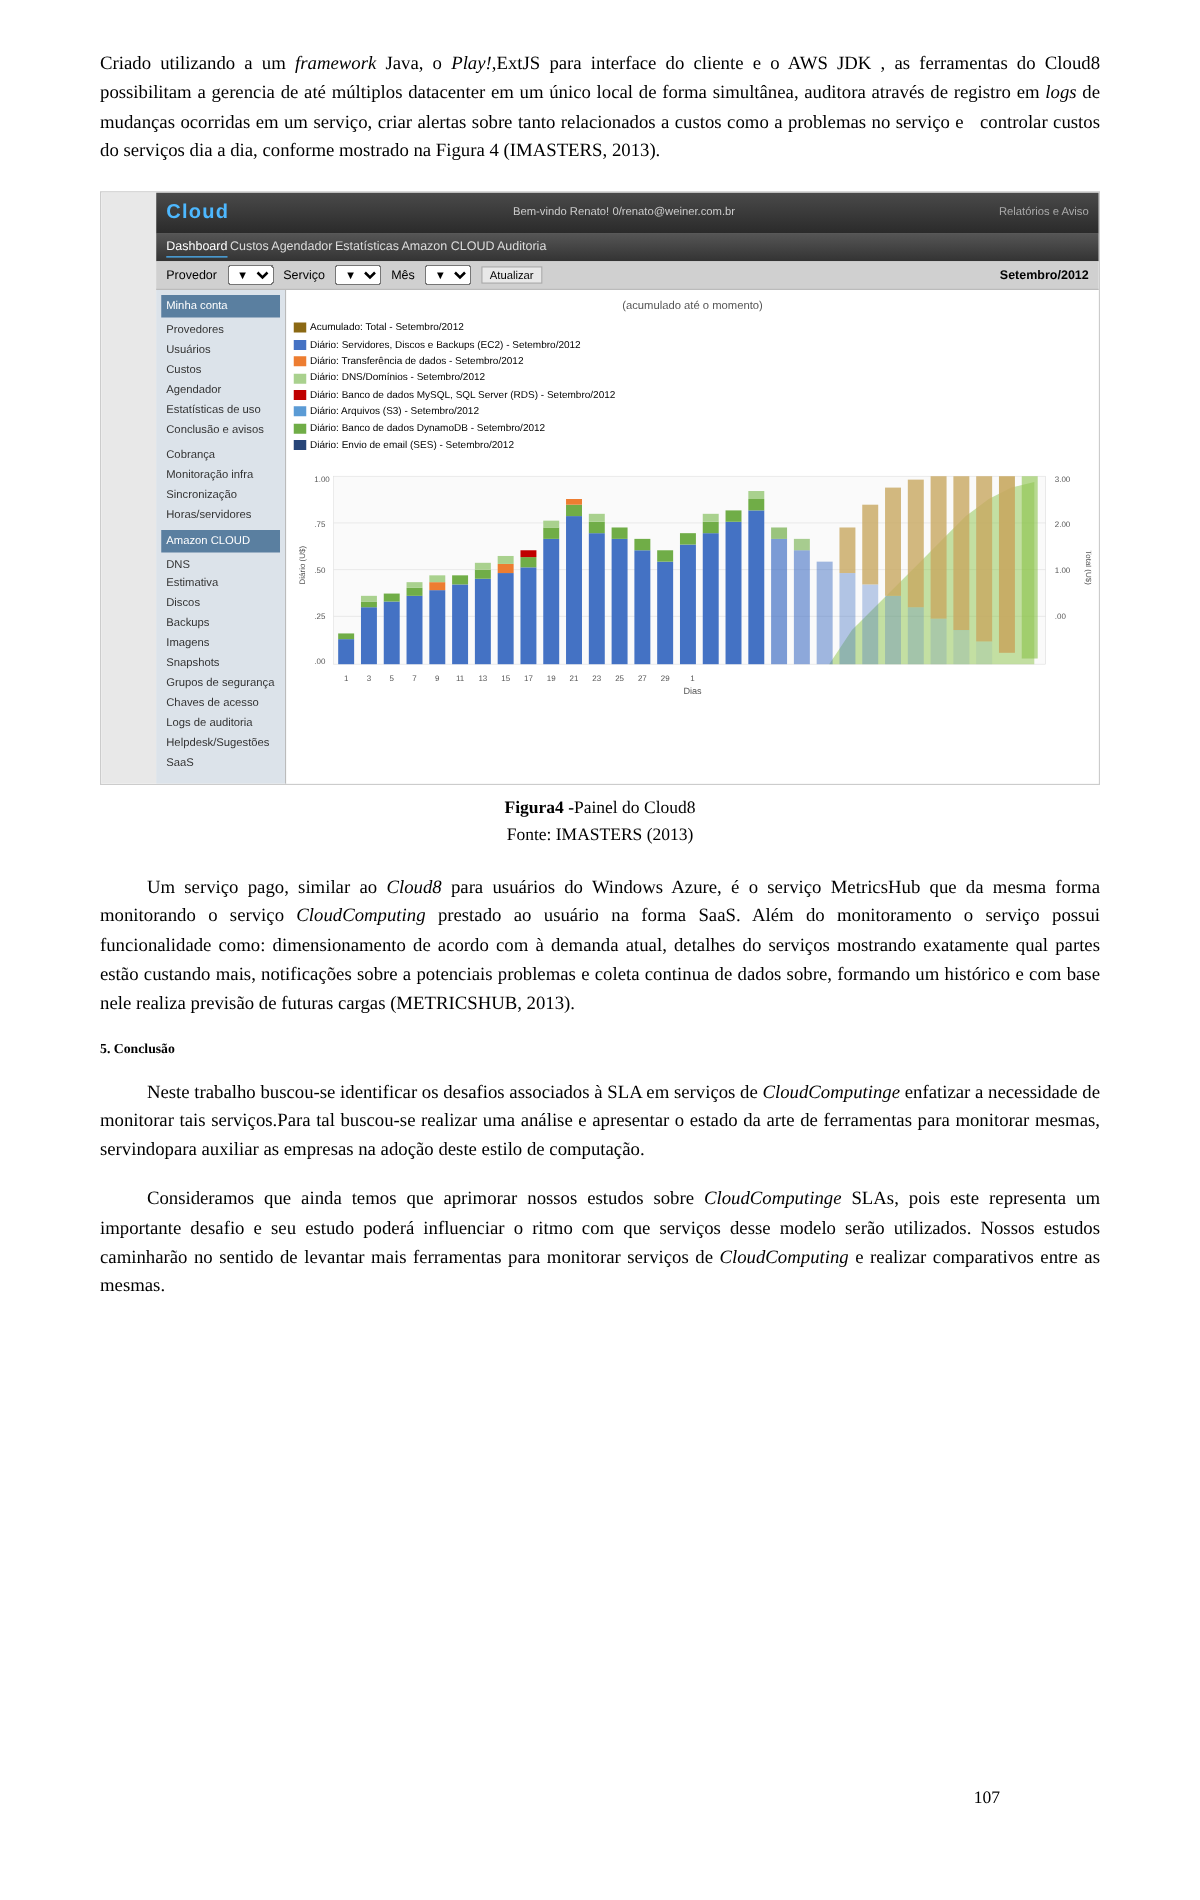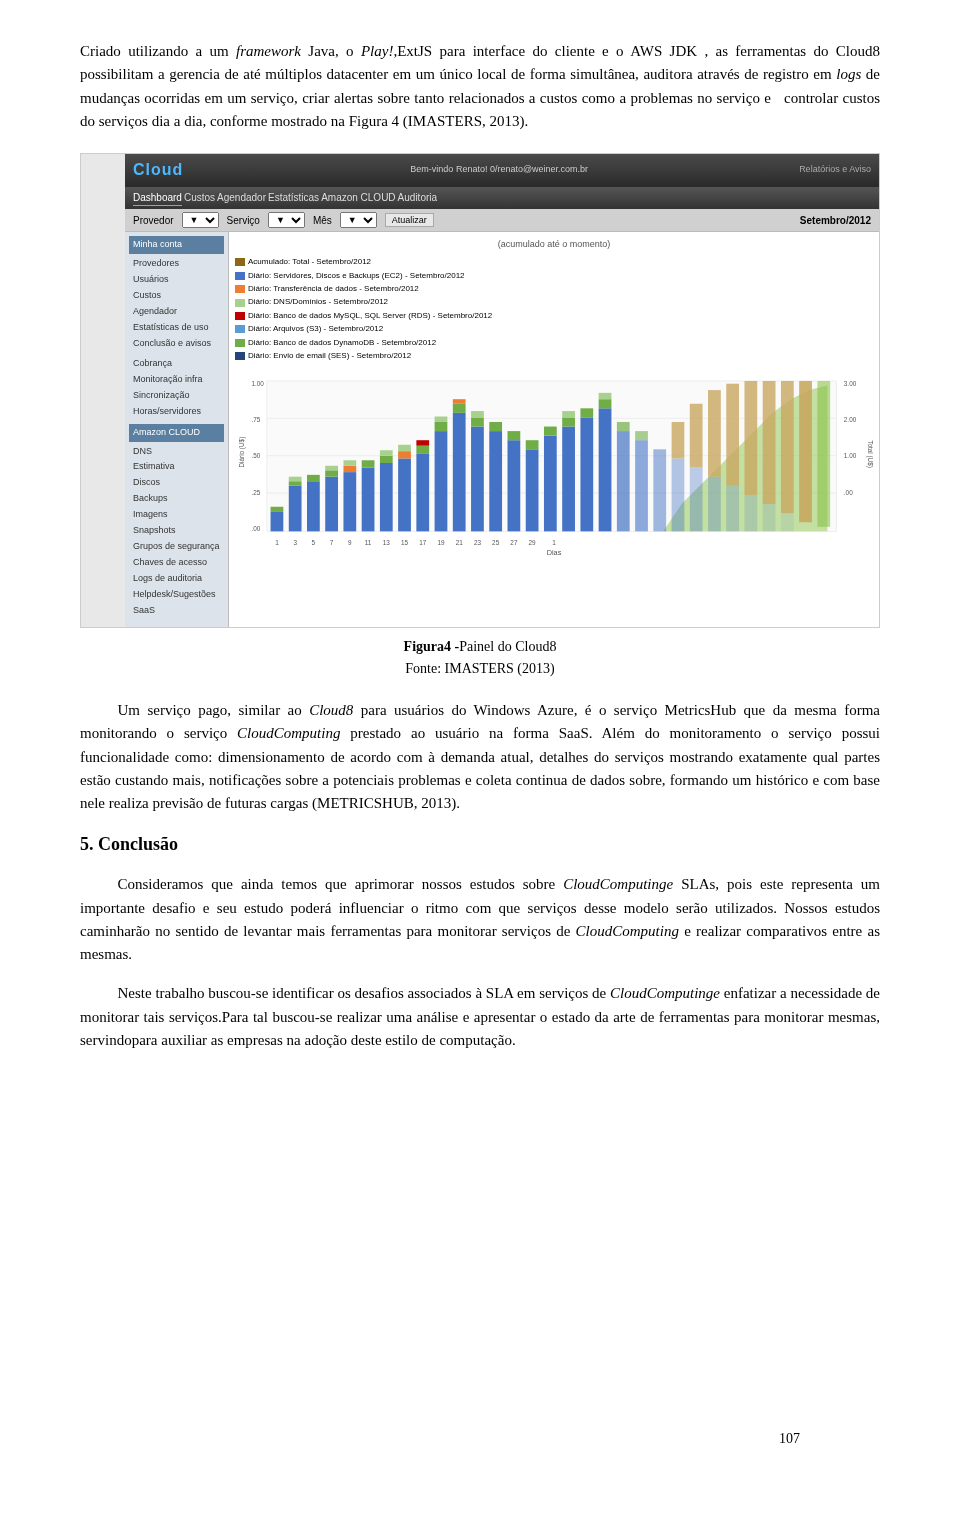--- a/index.html
+++ b/index.html
@@ -148,21 +148,21 @@
     .figure-caption {
       text-align: center;
       font-size: 14px;
       margin-top: 8px;
       margin-bottom: 20px;
       font-family: 'Times New Roman', Times, serif;
     }
     .figure-caption .fig-label { font-weight: bold; }
 
     .section-heading {
-      font-size: 18px;
+      font-size: 11px;
       font-weight: bold;
       margin-bottom: 14px;
       font-family: 'Times New Roman', Times, serif;
     }
     .page-number {
       position: absolute;
       bottom: 30px;
       right: 80px;
       font-size: 14px;
       color: #000;
@@ -441,22 +441,22 @@
     <span>Fonte:</span> <span>IMASTERS (2013)</span>
   </div>
 
   <p class="main-text indent">
     Um serviço pago, similar ao <em>Cloud8</em> para usuários do Windows Azure, é o serviço MetricsHub que da mesma forma monitorando o serviço <em>CloudComputing</em> prestado ao usuário na forma SaaS. Além do monitoramento o serviço possui funcionalidade como: dimensionamento de acordo com à demanda atual, detalhes do serviços mostrando exatamente qual partes estão custando mais, notificações sobre a potenciais problemas e coleta continua de dados sobre, formando um histórico e com base nele realiza previsão de futuras cargas (METRICSHUB, 2013).
   </p>
 
   <div class="section-heading">5. Conclusão</div>
 
   <p class="main-text indent">
+    Neste trabalho buscou-se identificar os desafios associados à SLA em serviços de <em>CloudComputinge</em> enfatizar a necessidade de monitorar tais serviços.Para tal buscou-se realizar uma análise e apresentar o estado da arte de ferramentas para monitorar mesmas, servindopara auxiliar as empresas na adoção deste estilo de computação.
+  </p>
+
+  <p class="main-text indent">
     Consideramos que ainda temos que aprimorar nossos estudos sobre <em>CloudComputinge</em> SLAs, pois este representa um importante desafio e seu estudo poderá influenciar o ritmo com que serviços desse modelo serão utilizados. Nossos estudos caminharão no sentido de levantar mais ferramentas para monitorar serviços de <em>CloudComputing</em> e realizar comparativos entre as mesmas.
   </p>
 
-  <p class="main-text indent">
-    Neste trabalho buscou-se identificar os desafios associados à SLA em serviços de <em>CloudComputinge</em> enfatizar a necessidade de monitorar tais serviços.Para tal buscou-se realizar uma análise e apresentar o estado da arte de ferramentas para monitorar mesmas, servindopara auxiliar as empresas na adoção deste estilo de computação.
-  </p>
-
   <div class="page-number">107</div>
 
 </div>
 
 </body></html>

